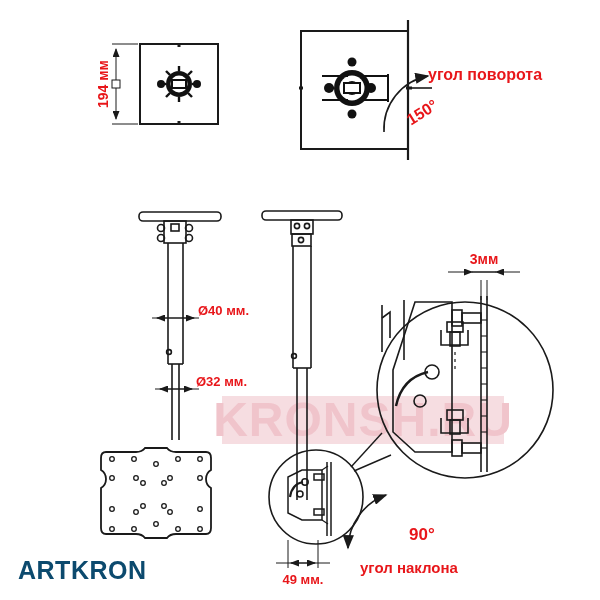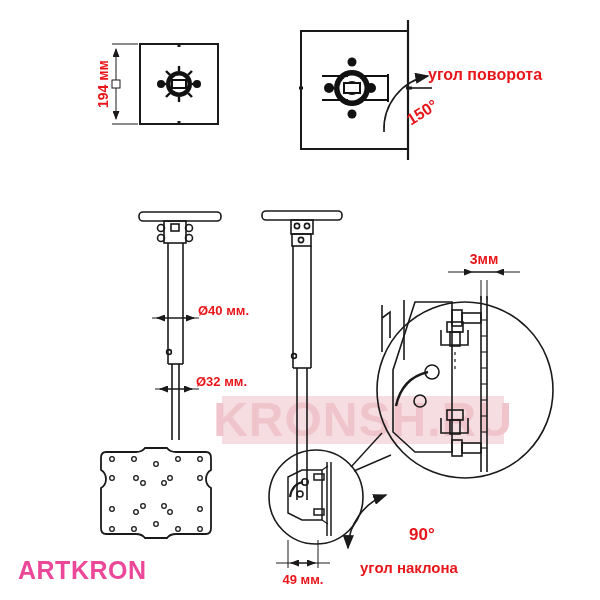--- a/index.html
+++ b/index.html
@@ -1,21 +1,21 @@
 <!DOCTYPE html>
 <html><head>
 <meta charset="utf-8">
 <style>
   html,body{margin:0;padding:0;background:#ffffff;}
   body{width:600px;height:600px;overflow:hidden;
        font-family:"Liberation Sans","DejaVu Sans",sans-serif;}
   #stage{position:relative;width:600px;height:600px;background:#fff;}
   #stage svg{position:absolute;left:0;top:0;}
   .brand{position:absolute;left:18px;top:556px;font-size:25px;font-weight:bold;
-         letter-spacing:.5px;color:#ec4899;}
+         letter-spacing:.5px;color:#0c4a6e;}
 </style>
 </head>
 <body>
 
 <div id="stage">
 
 <svg width="600" height="600" viewBox="0 0 600 600">
   <defs>
     <marker id="ar" markerWidth="9" markerHeight="7" refX="8" refY="3.5" orient="auto">
       <path d="M0,0 L9,3.5 L0,7 z" fill="#1a1a1a"></path>

